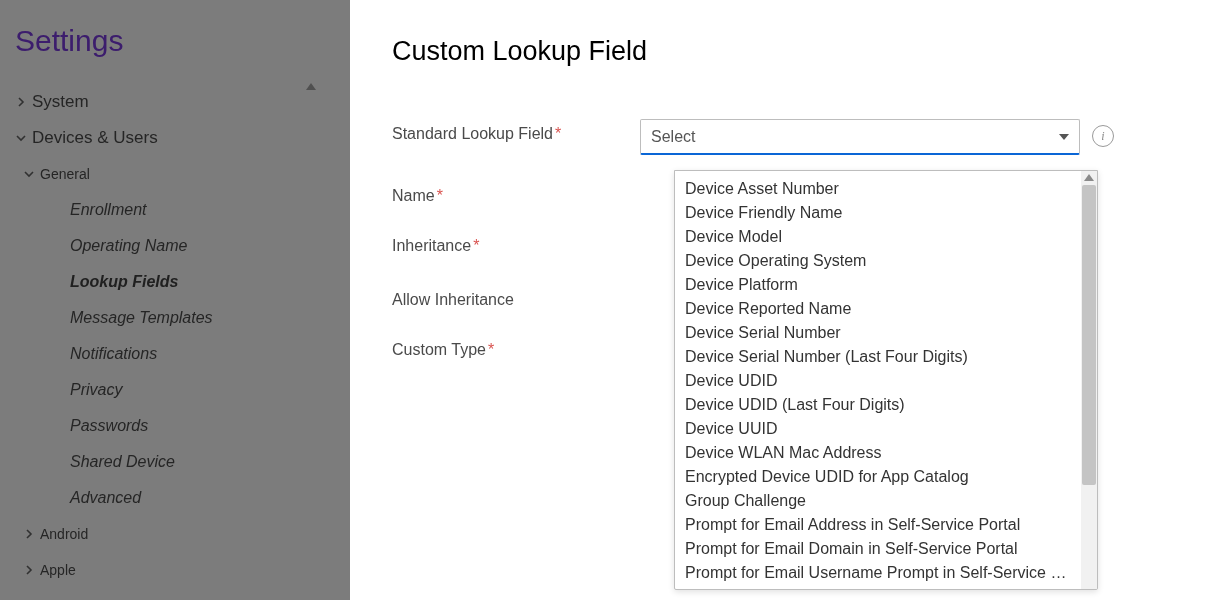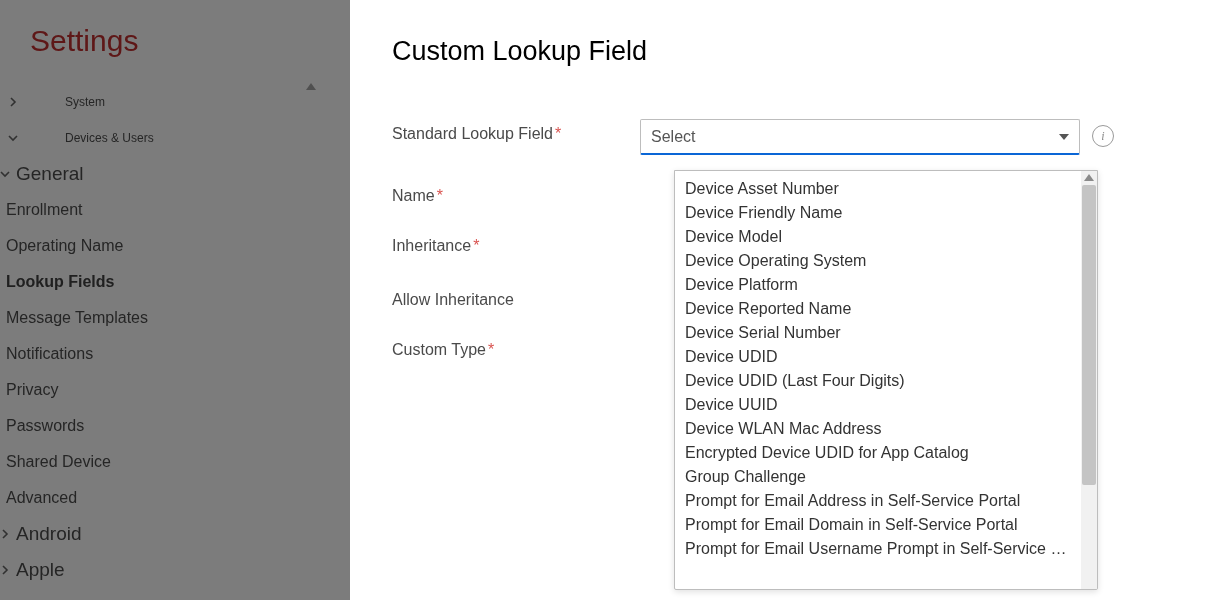--- a/index.html
+++ b/index.html
@@ -2,26 +2,26 @@
 <html><head>
 <meta charset="utf-8">
 <style>
   * { box-sizing: border-box; margin: 0; padding: 0; }
   html, body { width: 1211px; height: 600px; overflow: hidden; font-family: "Segoe UI", "Helvetica Neue", Arial, sans-serif; background: #fff; }
 
   .app { position: relative; width: 1211px; height: 600px; }
 
   
   .sidebar { position: absolute; left: 0; top: 0; width: 350px; height: 600px; background: #fafafa; }
-  .sidebar .title { font-size: 30px; color: #b91c1c; padding: 24px 0 22px 30px; font-weight: 400; }
+  .sidebar .title { font-size: 30px; color: #6d28d9; padding: 24px 0 22px 15px; font-weight: 400; }
   .nav { padding-top: 4px; }
   .nav-item { display: flex; align-items: center; height: 36px; font-size: 16px; color: #3a3a3a; cursor: pointer; user-select: none; }
-  .nav-item.lvl0 { padding-left: 8px; font-size: 12px; gap: 41px; }
-  .nav-item.lvl1 { font-size: 19px; }
-  .nav-item.lvl2 { font-size: 16px; }
+  .nav-item.lvl0 { padding-left: 16px; font-size: 17px; }
+  .nav-item.lvl1 { padding-left: 24px; font-size: 14px; }
+  .nav-item.lvl2 { padding-left: 64px; font-size: 16px; font-style: italic; }
   .nav-item.bold { font-weight: 700; color: #2f2f2f;}
   .nav-item .label { margin-left: 6px; }
 
   
   .overlay { position: absolute; left: 0; top: 0; width: 350px; height: 600px; background: rgba(20,20,20,0.55); }
 
   
   .sidebar-scroll { position: absolute; left: 303px; top: 83px; width: 16px; height: 515px; }
   .sidebar-scroll .arrow-up { width:0;height:0;border-left:5px solid transparent;border-right:5px solid transparent;border-bottom:7px solid #9a9a9a; margin: 0 auto 4px auto; }
 
@@ -163,20 +163,21 @@
 
   <div class="dropdown">
     <div class="list" id="dd-list">
         <div class="opt">Device Asset Number</div>
         <div class="opt">Device Friendly Name</div>
         <div class="opt">Device Model</div>
         <div class="opt">Device Operating System</div>
         <div class="opt">Device Platform</div>
         <div class="opt">Device Reported Name</div>
         <div class="opt">Device Serial Number</div>
+        <div class="opt">Device Serial Number (Last Four Digits)</div>
         <div class="opt">Device UDID</div>
         <div class="opt">Device UDID (Last Four Digits)</div>
         <div class="opt">Device UUID</div>
         <div class="opt">Device WLAN Mac Address</div>
         <div class="opt">Encrypted Device UDID for App Catalog</div>
         <div class="opt">Group Challenge</div>
         <div class="opt">Prompt for Email Address in Self-Service Portal</div>
         <div class="opt">Prompt for Email Domain in Self-Service Portal</div>
         <div class="opt">Prompt for Email Username Prompt in Self-Service Portal</div>
       </div>

